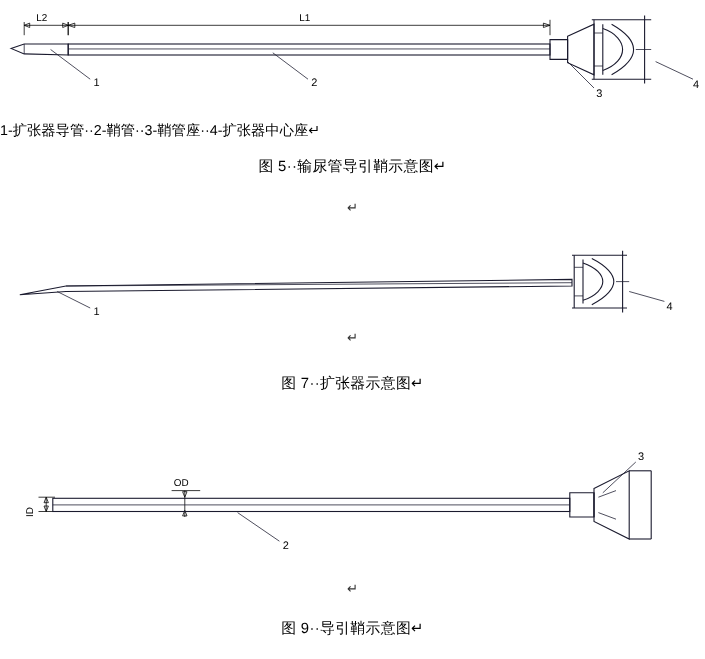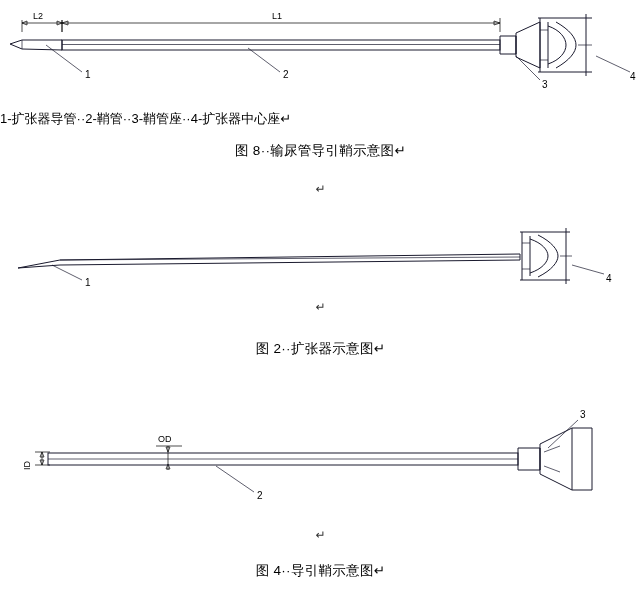--- a/index.html
+++ b/index.html
@@ -152,21 +152,21 @@
 
       <g>
         <line class="lead" x1="596" y1="56" x2="630" y2="72"></line>
         <text class="lbl-text" x="630" y="80">4</text>
       </g>
     </svg>
   </div>
 
   <div class="legend-line" style="position:absolute; top:110px; left:0; width:641px;">1-扩张器导管··2-鞘管··3-鞘管座··4-扩张器中心座↵</div>
 
-  <div class="caption-line" style="position:absolute; top:142px; left:0; width:641px;">图 8··输尿管导引鞘示意图↵</div>
+  <div class="caption-line" style="position:absolute; top:142px; left:0; width:641px;">图 5··输尿管导引鞘示意图↵</div>
 
   <div class="pilcrow" style="position:absolute; top:182px; left:0; width:641px;">↵</div>
 
   <div class="fig-block" style="top:210px; height:90px;">
     <svg class="fig-svg" width="641" height="90" viewBox="0 0 641 90">
 
       <g>
         <path class="ln" d="M18,58 L60,50 L520,44 L520,50 L60,55 Z"></path>
         <line class="ln-thin" x1="60" y1="50" x2="520" y2="47"></line>
       </g>
@@ -191,21 +191,21 @@
 
       <g>
         <line class="lead" x1="572" y1="55" x2="604" y2="64"></line>
         <text class="lbl-text" x="606" y="72">4</text>
       </g>
     </svg>
   </div>
 
   <div class="pilcrow" style="position:absolute; top:300px; left:0; width:641px;">↵</div>
 
-  <div class="caption-line" style="position:absolute; top:340px; left:0; width:641px;">图 2··扩张器示意图↵</div>
+  <div class="caption-line" style="position:absolute; top:340px; left:0; width:641px;">图 7··扩张器示意图↵</div>
 
   <div class="fig-block" style="top:400px; height:110px;">
     <svg class="fig-svg" width="641" height="110" viewBox="0 0 641 110">
 
       <g>
         <text class="mark-text" x="158" y="42">OD</text>
         <line class="dim" x1="156" y1="46" x2="182" y2="46"></line>
         <line class="dim" x1="168" y1="46" x2="168" y2="70"></line>
         <path class="dim" d="M168,52 L166,47 L170,47 Z" fill="#000"></path>
         <path class="dim" d="M168,64 L166,69 L170,69 Z" fill="#000"></path>
@@ -242,15 +242,15 @@
 
       <g>
         <line class="lead" x1="548" y1="48" x2="578" y2="20"></line>
         <text class="lbl-text" x="580" y="18">3</text>
       </g>
     </svg>
   </div>
 
   <div class="pilcrow" style="position:absolute; top:528px; left:0; width:641px;">↵</div>
 
-  <div class="caption-line" style="position:absolute; top:562px; left:0; width:641px;">图 4··导引鞘示意图↵</div>
+  <div class="caption-line" style="position:absolute; top:562px; left:0; width:641px;">图 9··导引鞘示意图↵</div>
 
 </div>
 
 </body></html>

